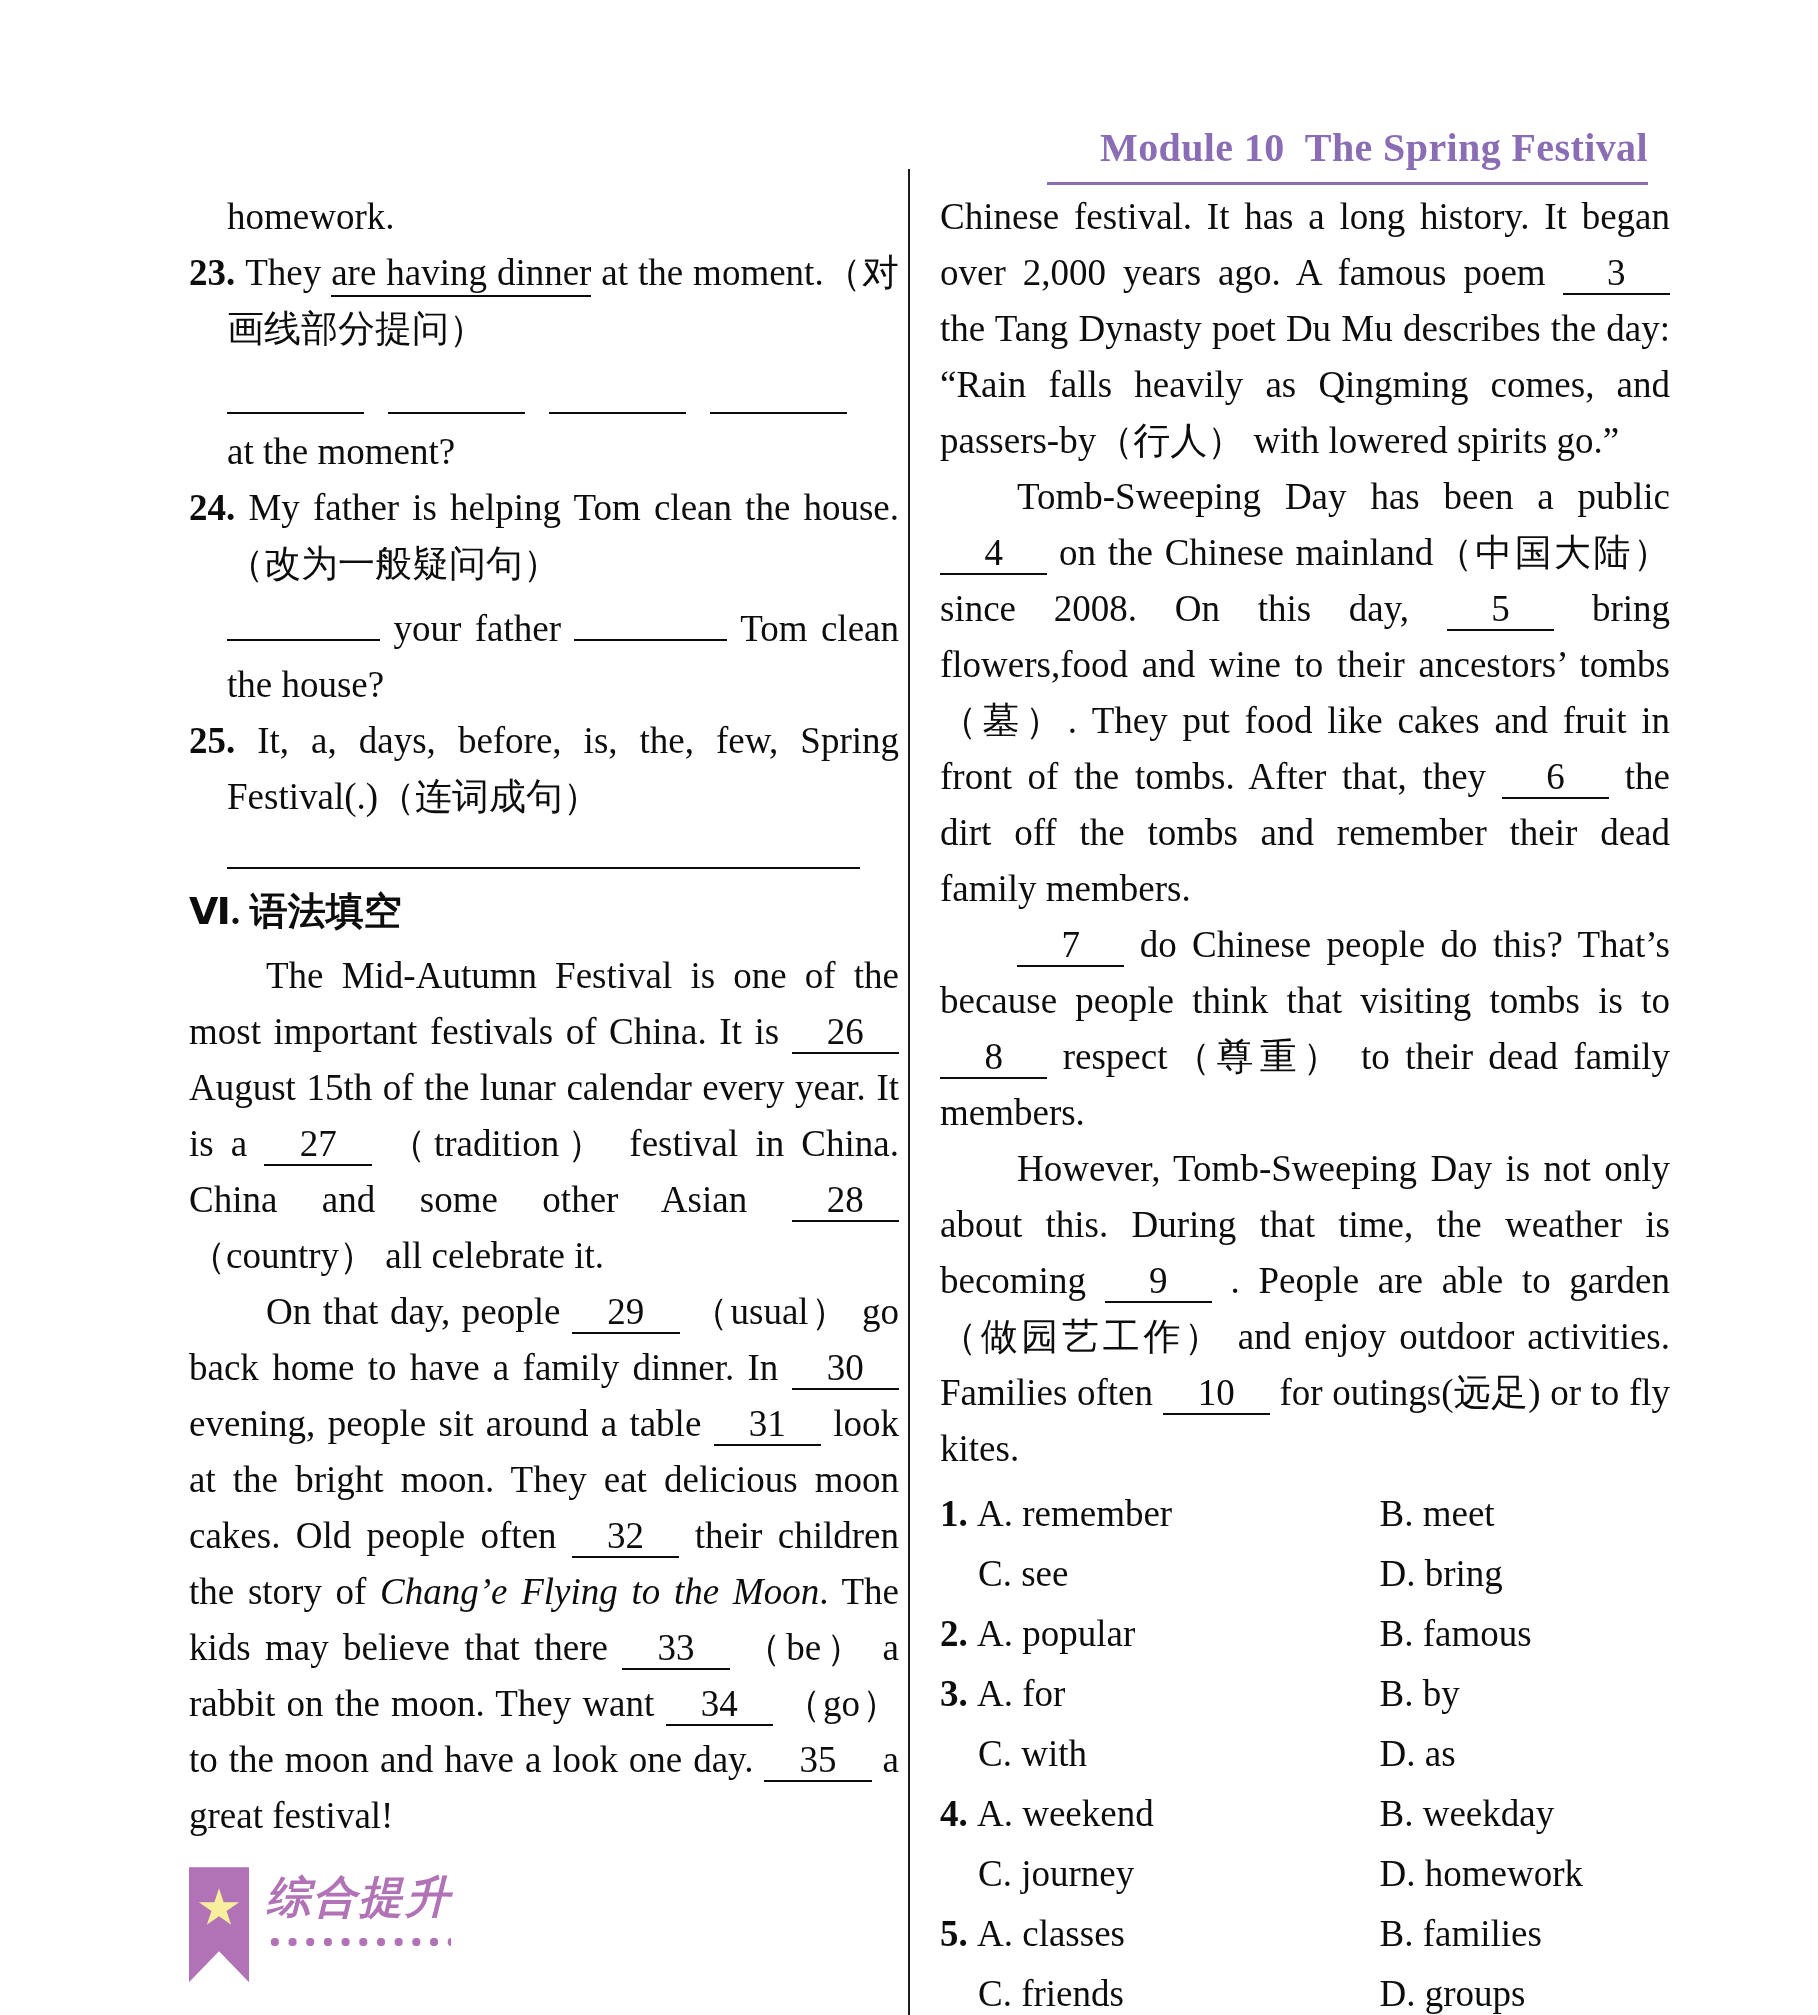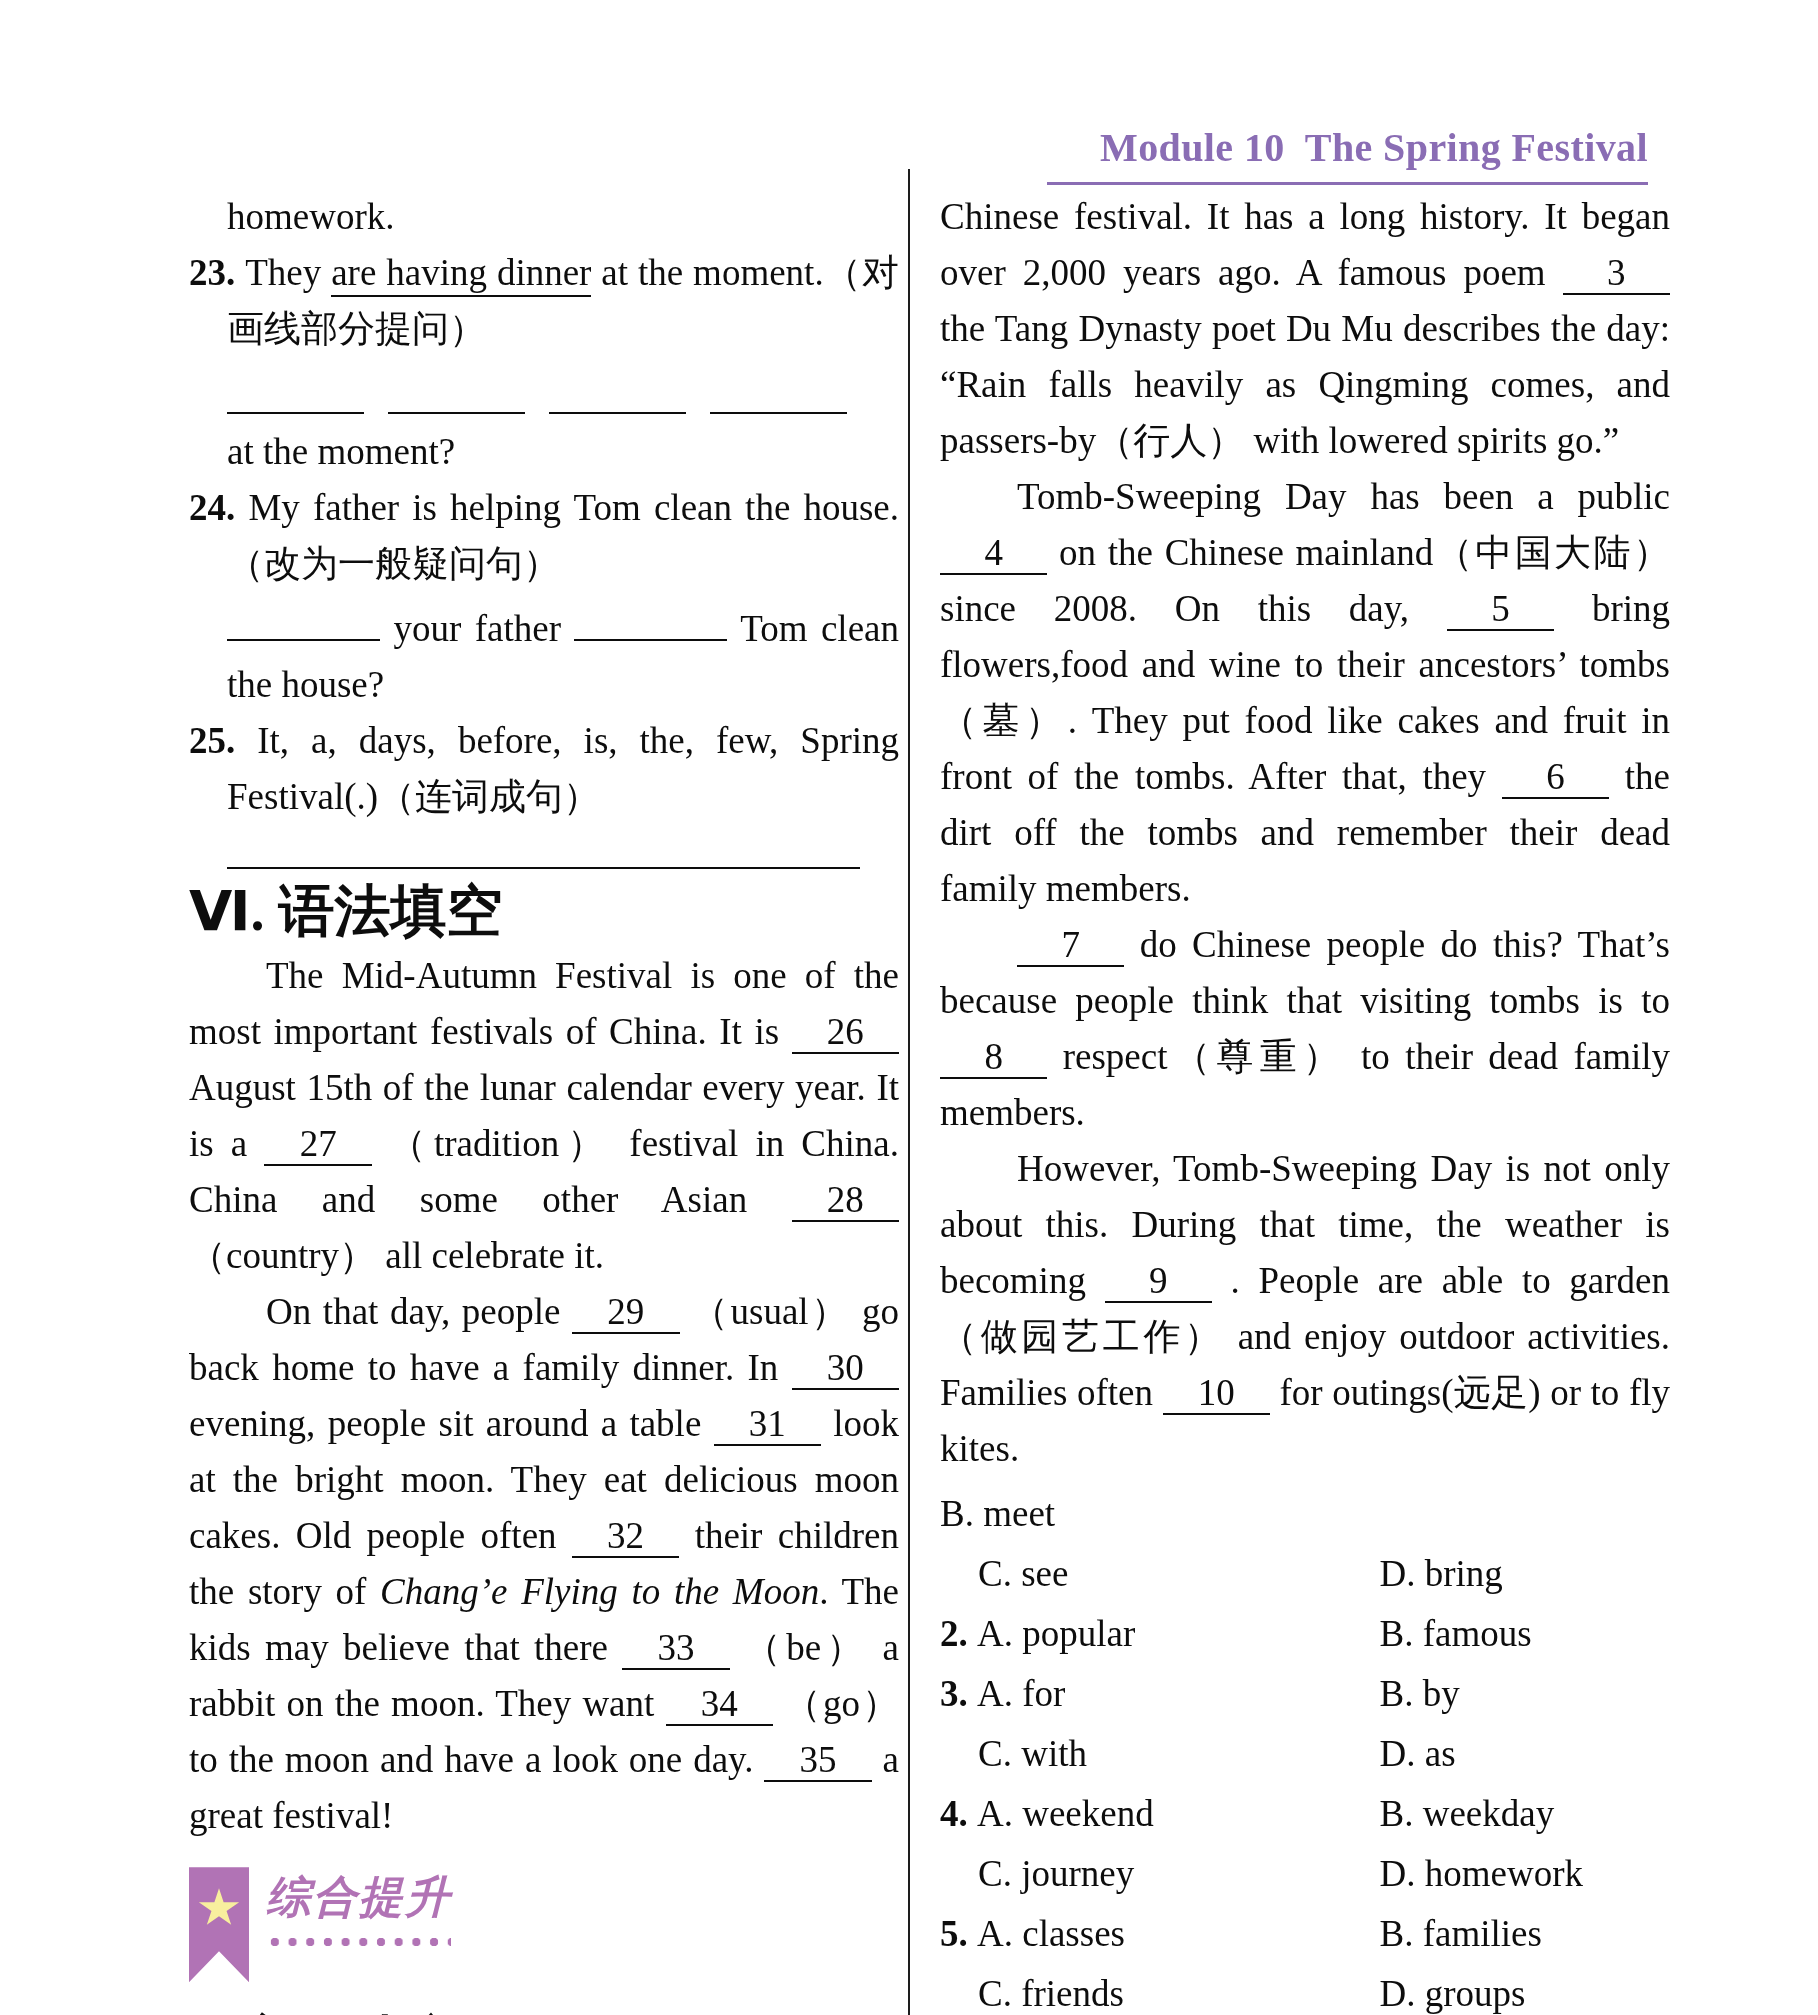--- a/index.html
+++ b/index.html
@@ -35,21 +35,21 @@
     min-width:101px;line-height:37px;padding:0 3.2px 2.4px;text-indent:0;
   }
   .blank.empty{min-width:0;height:28px;vertical-align:baseline;padding:0;}
 
   .blank-row{margin:25px 0 9.7px 38px;display:flex;gap:24px;}
   .blank-cell{width:137px;height:30px;border-bottom:2px solid var(--ink);}
 
   .answer-line{margin:21px 0 10.5px 38px;width:633px;height:21px;border-bottom:2px solid var(--ink);}
 
   .section{
-    font-size:56px;font-weight:bold;margin:12px 0 7.3px;line-height:60px;
+    font-size:38px;font-weight:bold;margin:12px 0 7.3px;line-height:60px;
     font-family:"Liberation Serif","DejaVu Sans",serif;text-align:left;
   }
   .para.ind{text-indent:77px;}
 
   .badge{display:flex;align-items:flex-start;gap:17px;margin:23.4px 0 10.5px;height:133px;text-align:left;font-style:italic;}
   .ribbon{
     width:60px;height:115px;background:var(--badge);flex:0 0 60px;
     clip-path:polygon(0 0,100% 0,100% 100%,50% 73%,0 100%);
     display:flex;justify-content:center;align-items:flex-start;padding-top:21px;box-sizing:border-box;
   }
@@ -110,20 +110,21 @@
       </div>
       <div class="section">Ⅰ. 完形填空</div>
     </div>
   <div class="col col-right" id="col-right">
       <div class="para"><span>Chinese festival. It has a long history. It began over 2,000 years ago. A famous poem </span><span class="blank">3</span><span> the Tang Dynasty poet Du Mu describes the day: “Rain falls heavily as Qingming comes, and passers-by（行人） with lowered spirits go.”</span></div>
       <div class="para ind"><span>Tomb-Sweeping Day has been a public </span><span class="blank">4</span><span> on the Chinese mainland（中国大陆） since 2008. On this day, </span><span class="blank">5</span><span> bring flowers,food and wine to their ancestors’ tombs（墓）. They put food like cakes and fruit in front of the tombs. After that, they </span><span class="blank">6</span><span> the dirt off the tombs and remember their dead family members.</span></div>
       <div class="para ind"><span class="blank">7</span><span> do Chinese people do this? That’s because people think that visiting tombs is to </span><span class="blank">8</span><span> respect（尊重） to their dead family members.</span></div>
       <div class="para ind"><span>However, Tomb-Sweeping Day is not only about this. During that time, the weather is becoming </span><span class="blank">9</span><span> . People are able to garden（做园艺工作） and enjoy outdoor activities. Families often </span><span class="blank">10</span><span> for outings(远足) or to fly kites.</span></div>
       <div class="options">
         <div class="opt-row">
+          <div class="opt-cell-l opt-first"><span class="num">1. </span><span>A. remember</span></div>
           <div class="opt-cell-r">B. meet</div>
         </div>
         <div class="opt-row">
           <div class="opt-cell-l opt-second">C. see</div>
           <div class="opt-cell-r">D. bring</div>
         </div>
         <div class="opt-row">
           <div class="opt-cell-l opt-first"><span class="num">2. </span><span>A. popular</span></div>
           <div class="opt-cell-r">B. famous</div>
         </div>

